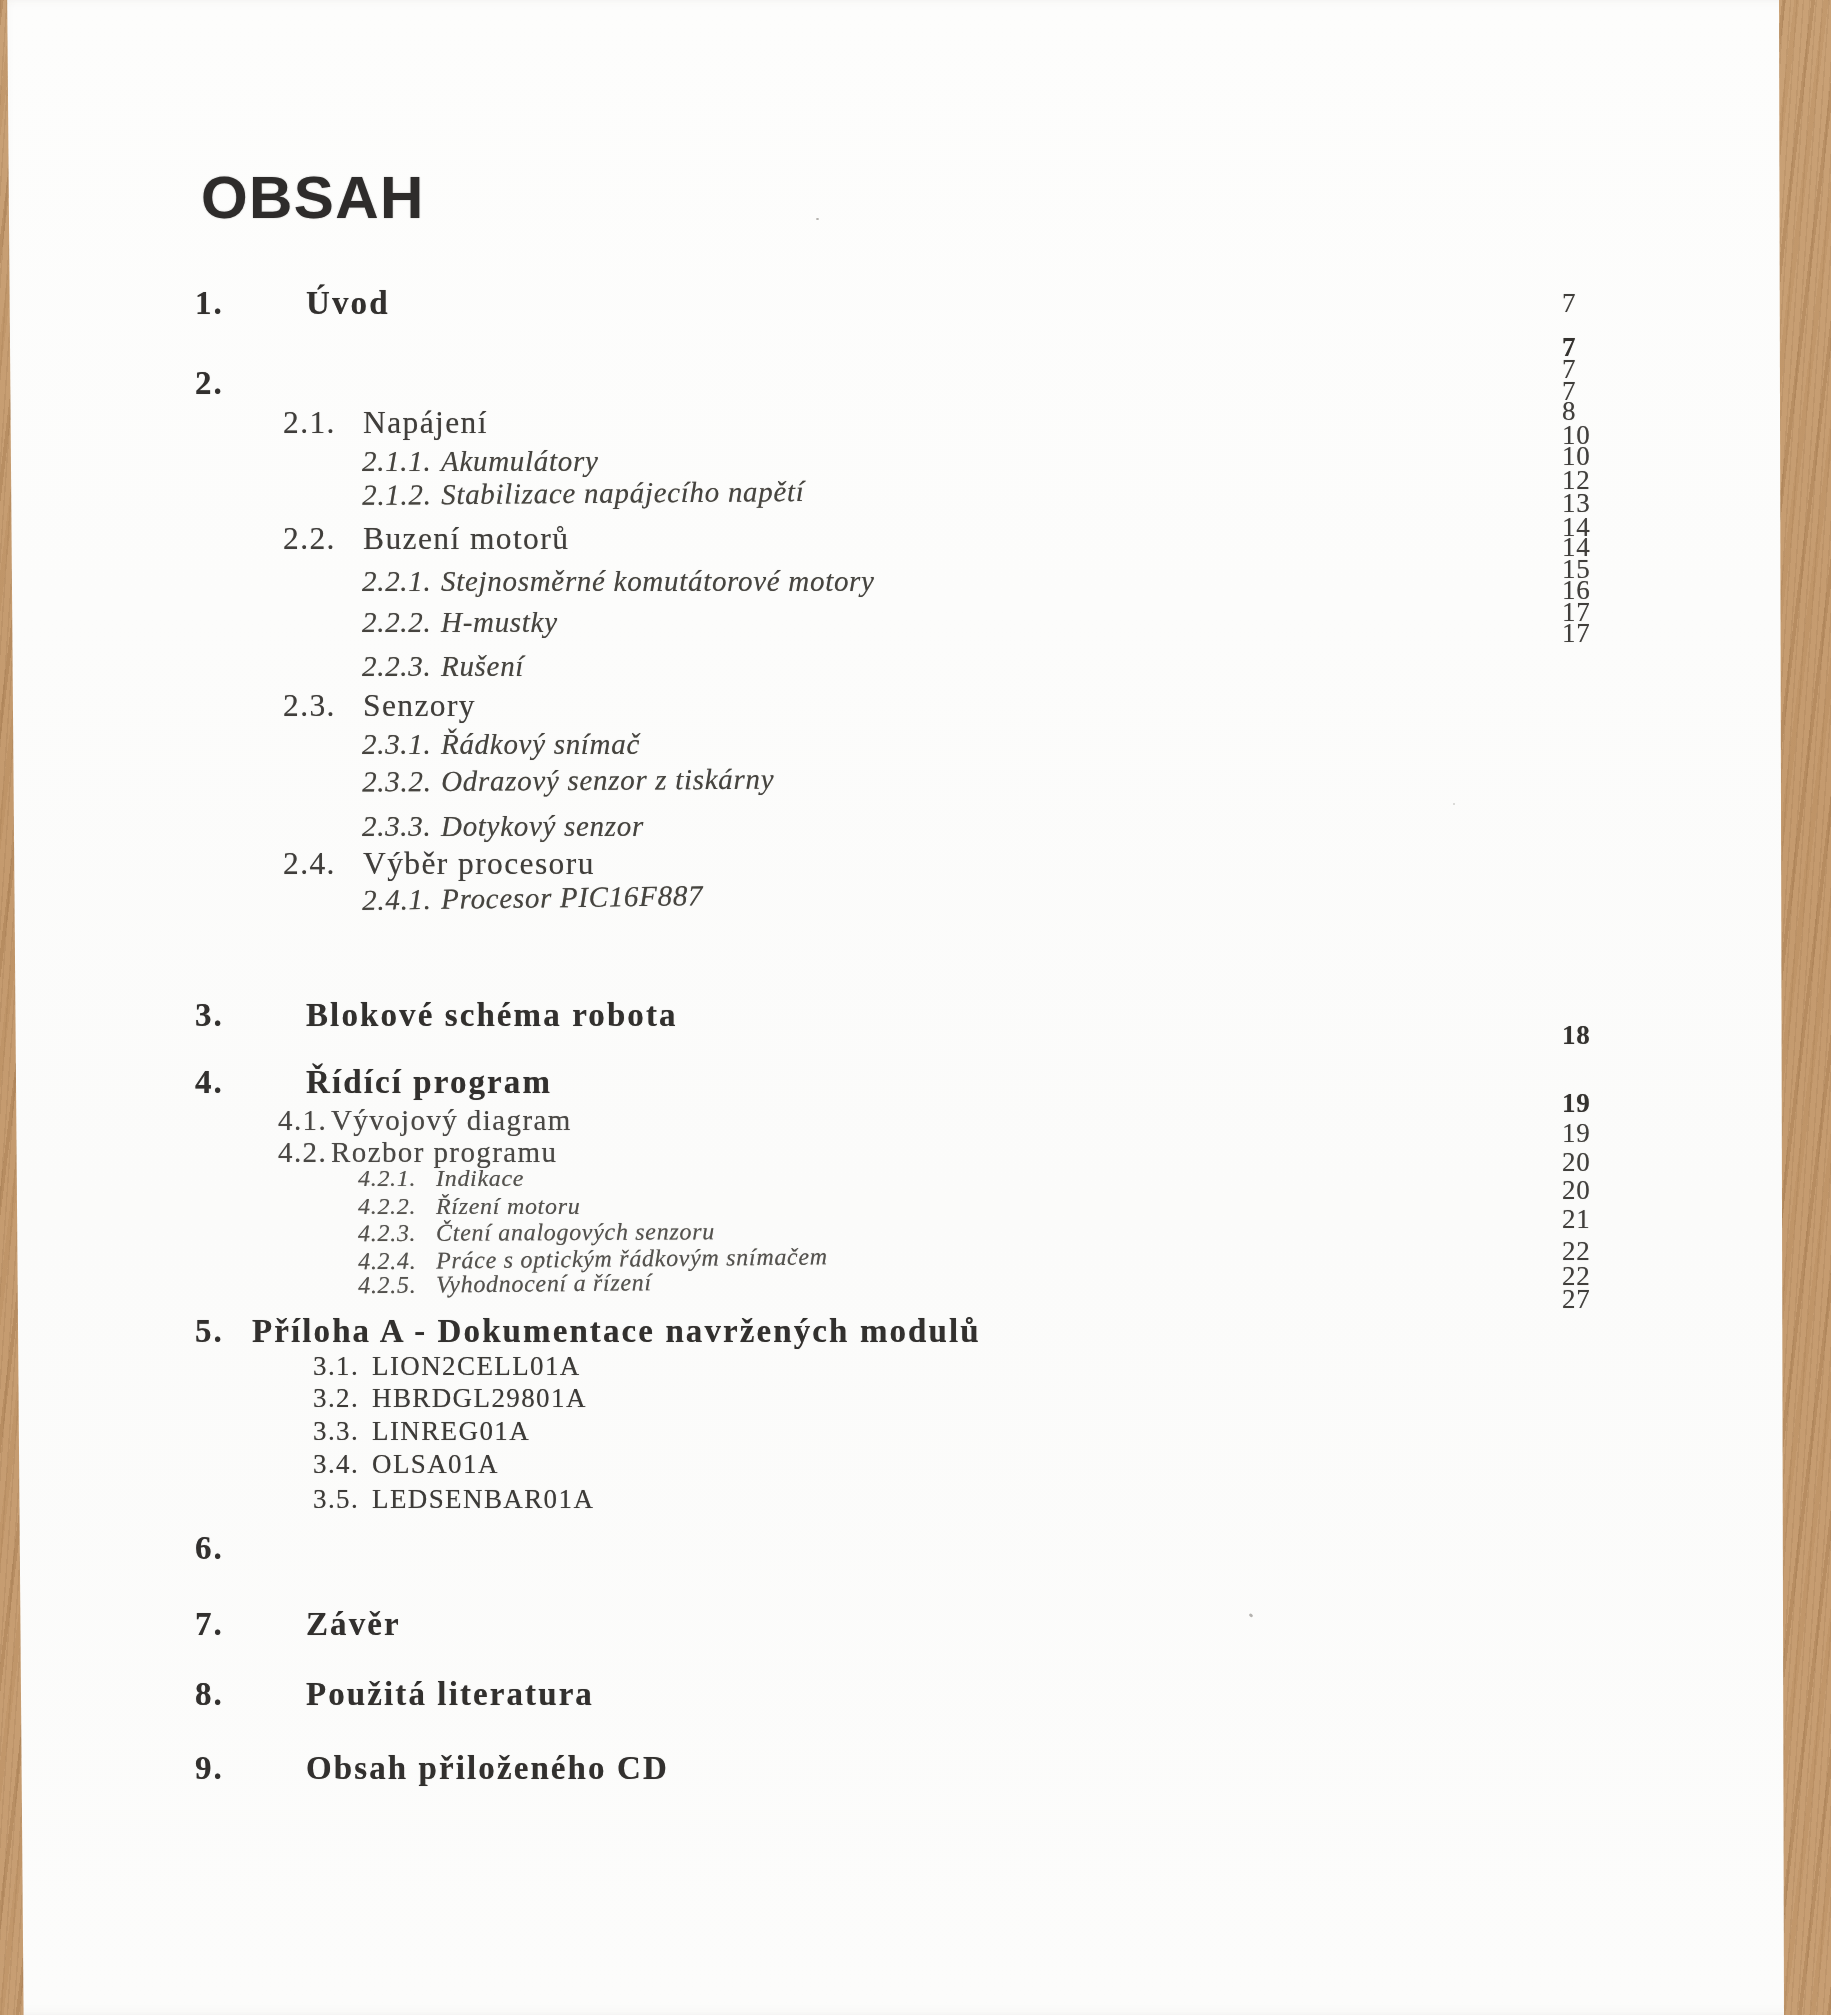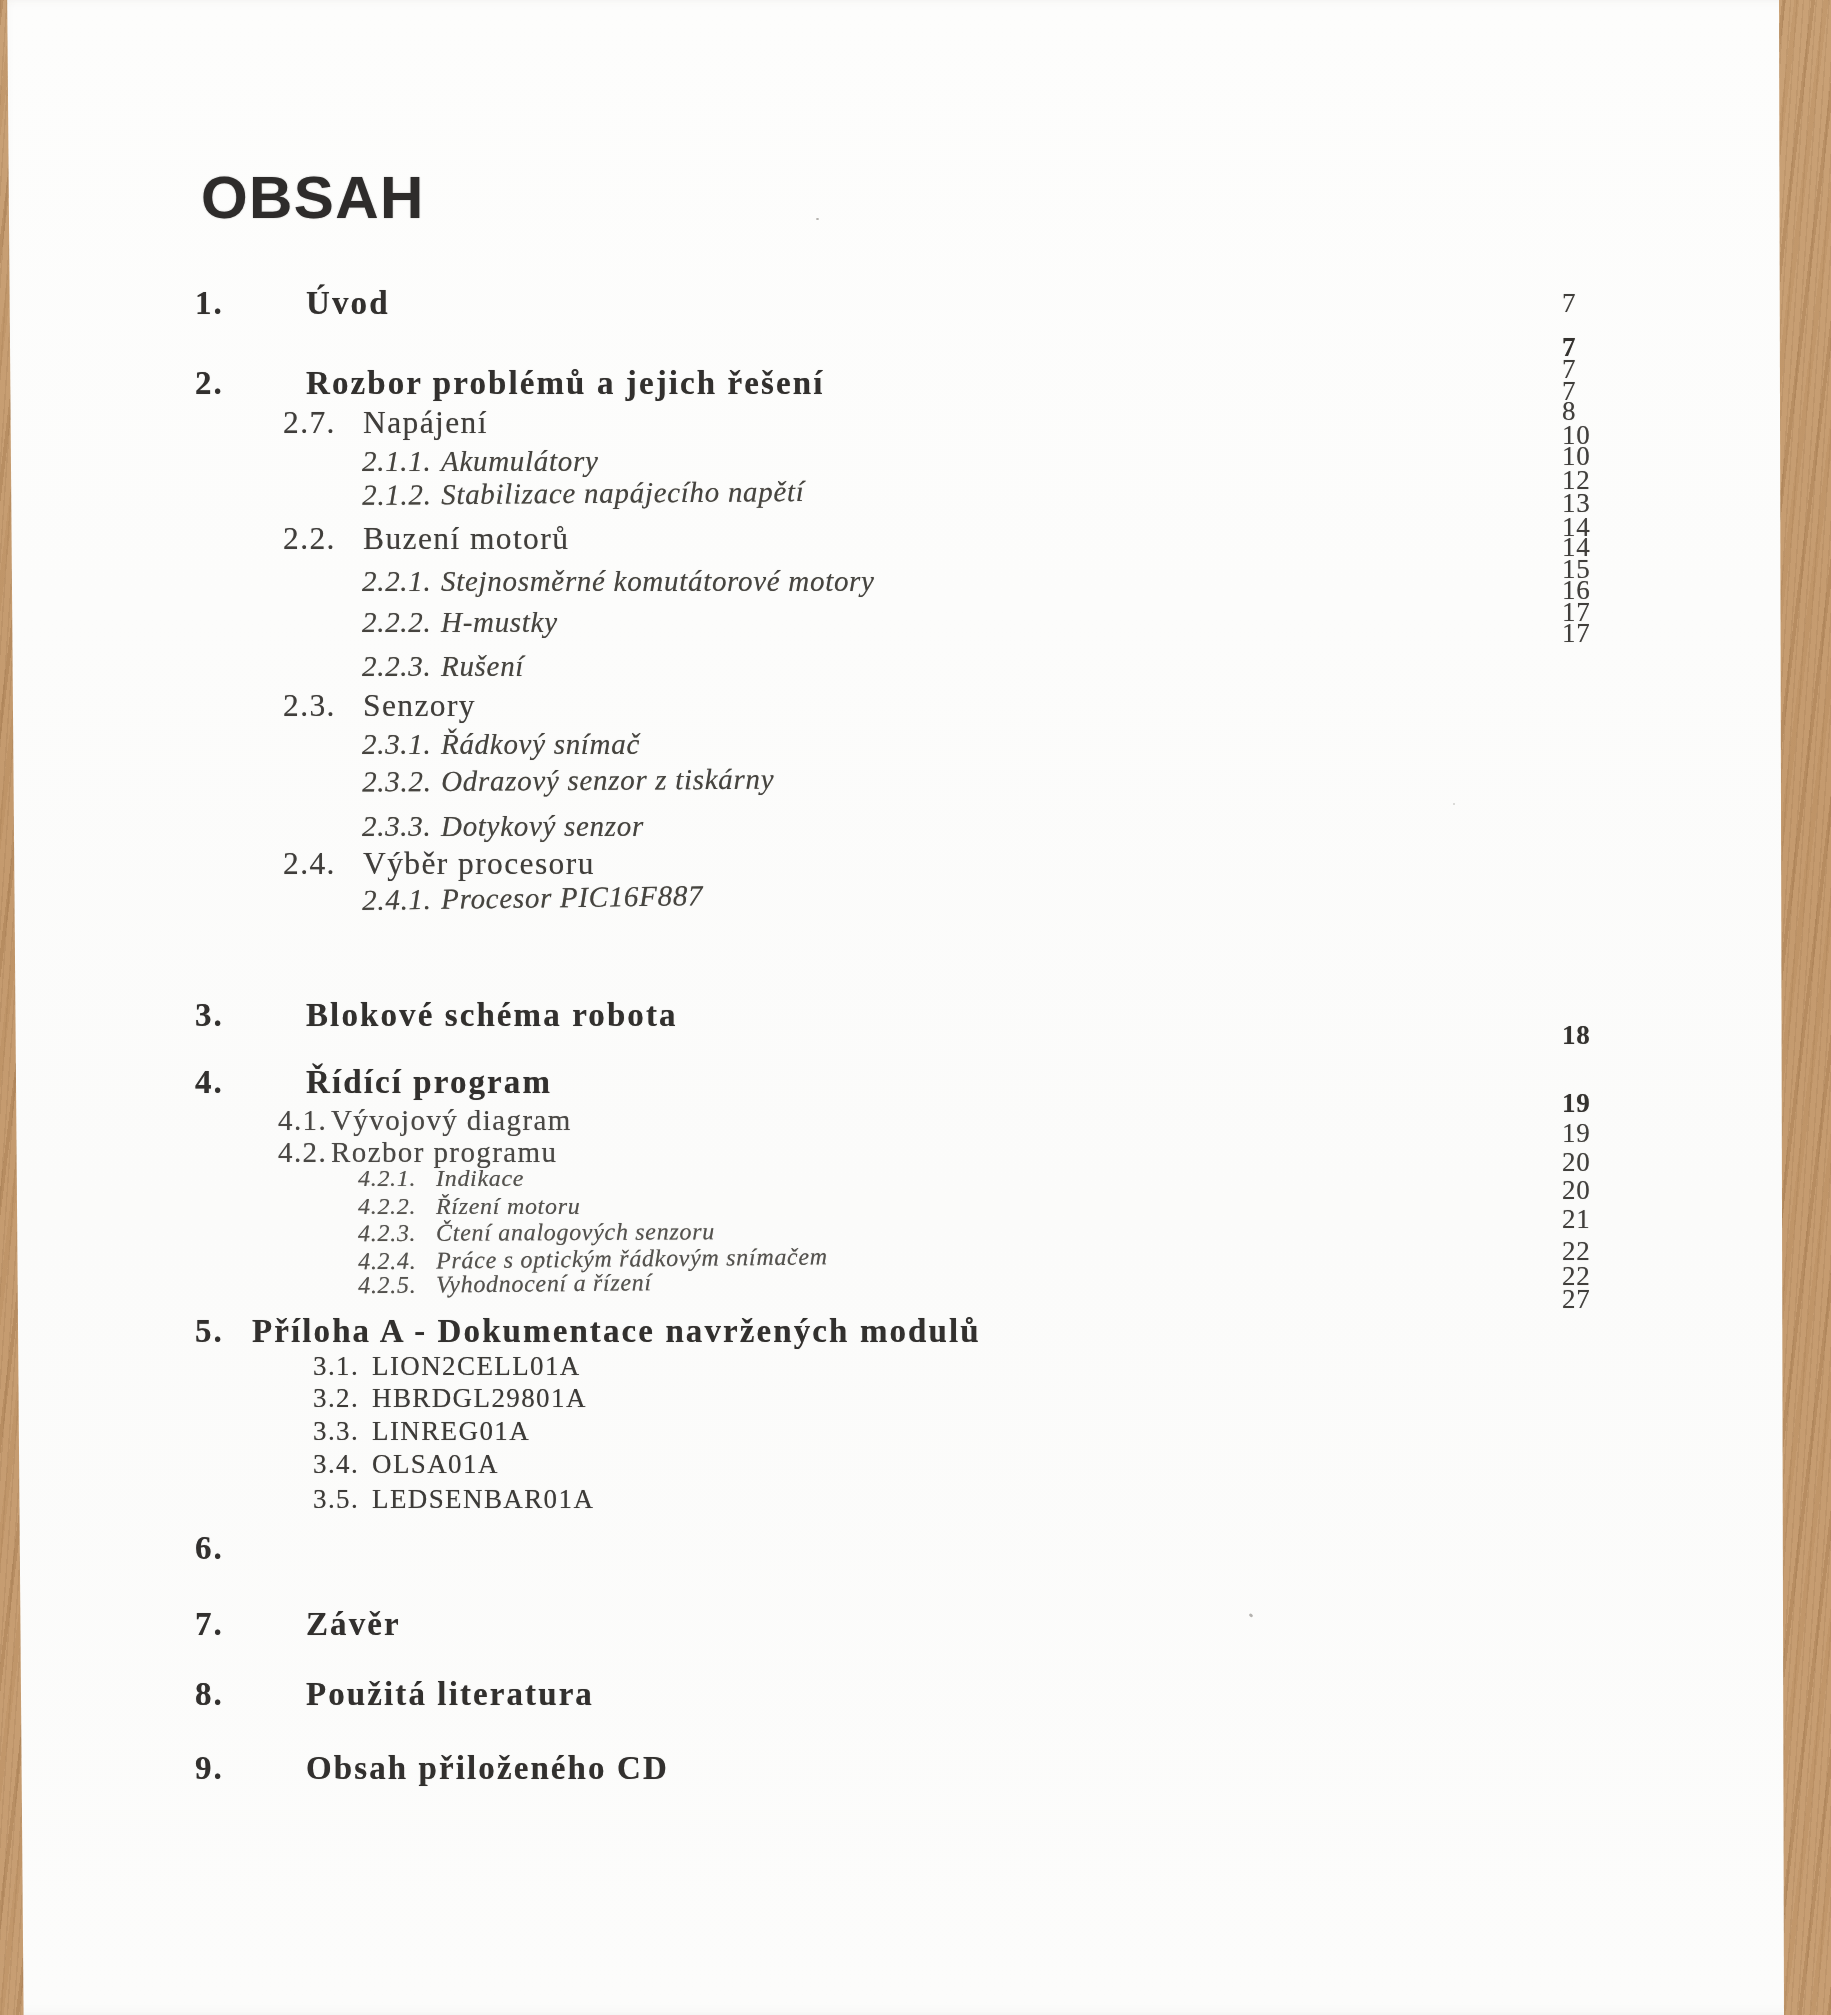--- a/index.html
+++ b/index.html
@@ -94,24 +94,23 @@
 
 <div class="paper">
   <h1 class="page-title">OBSAH</h1>
   <div id="toc">
       <div class="toc-row lvl1" data-num="1." style="top: 285px;">
         <span class="num">1.</span>
         <span class="label">Úvod</span>
       </div>
       <div class="toc-row lvl1" data-num="2." style="top: 365px;">
         <span class="num">2.</span>
-        <span class="label">Rozbor problémů a jejich řešení</span>
       </div>
       <div class="toc-row lvl2" data-num="2.1." style="top: 405px;">
-        <span class="num">2.7.</span>
+        <span class="num">2.1.</span>
         <span class="label">Napájení</span>
       </div>
       <div class="toc-row lvl3" data-num="2.1.1." style="top: 445px;">
         <span class="num">2.1.1.</span>
         <span class="label">Akumulátory</span>
       </div>
       <div class="toc-row lvl3" data-num="2.1.2." style="top: 482px;">
         <span class="num">2.1.2.</span>
         <span class="label">Stabilizace napájecího napětí</span>
       </div>

